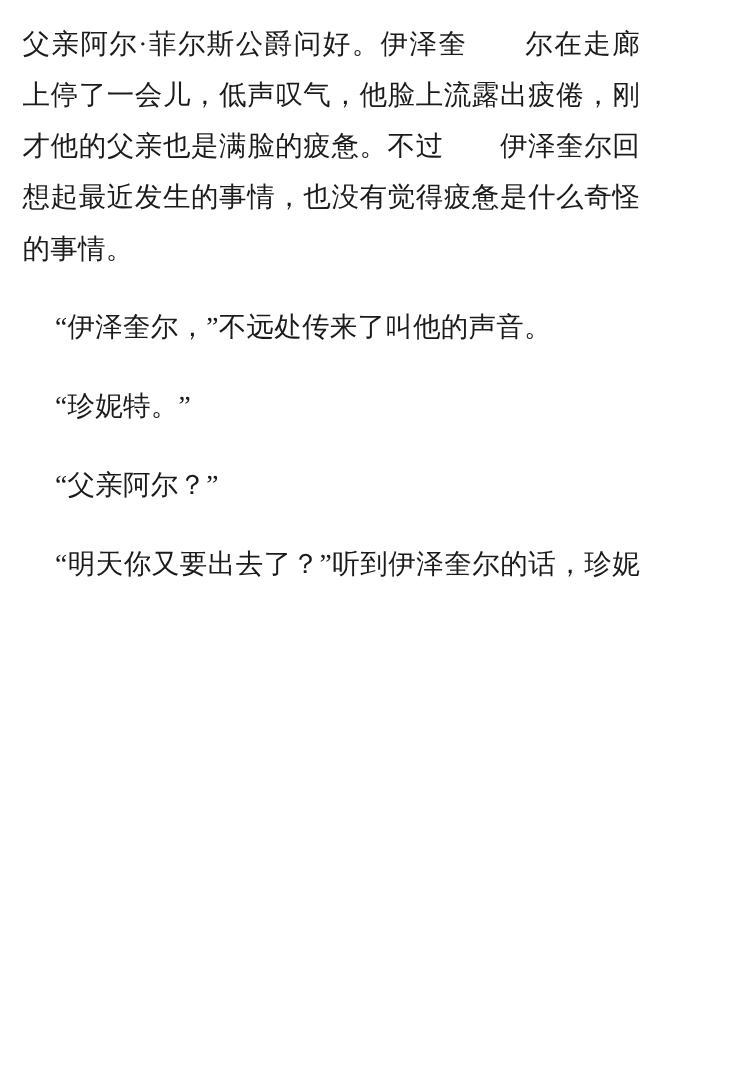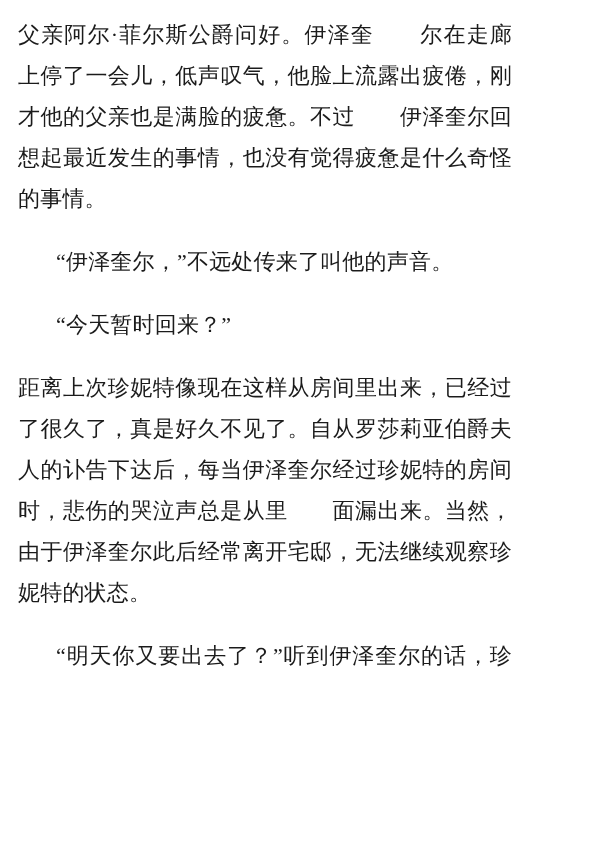--- a/index.html
+++ b/index.html
@@ -25,32 +25,31 @@
     font-size: 22px;
     line-height: 41px;
     color: #1b1b1b;
     text-align: justify;
     text-justify: inter-character;
     letter-spacing: 0.2px;
     word-break: break-all;
   }
   .para.indent {
     text-indent: 26px;
-    margin-left: 12px;
   }
   .para:last-child {
     margin-bottom: 0;
   }
   .clip-last {
     max-height: 48px;
     overflow: hidden;
   }
 </style>
 </head>
 <body>
 
 <div id="reader">
   <p class="para">父亲阿尔·菲尔斯公爵问好。伊泽奎　　尔在走廊上停了一会儿，低声叹气，他脸上流露出疲倦，刚才他的父亲也是满脸的疲惫。不过　　伊泽奎尔回想起最近发生的事情，也没有觉得疲惫是什么奇怪的事情。</p>
   <p class="para indent">“伊泽奎尔，”不远处传来了叫他的声音。</p>
-  <p class="para indent">“今天暂时回来？”</p>
-  <p class="para">距离上次珍妮特像现在这样从房间里出来，已经过了很久了，真是好久不见了。自从罗莎莉亚伯爵夫人的讣告下达后，每当伊泽奎尔经过珍妮特的房间时，悲伤的哭泣声总是从里　　面漏出来。当然，由于伊泽奎尔此后经常离开宅邸，无法继续观察珍妮特的状态。</p>
+  <p class="para indent">“珍妮特。”</p>
+  <p class="para indent">“父亲阿尔？”</p>
   <p class="para indent clip-last">“明天你又要出去了？”听到伊泽奎尔的话，珍妮特皱起眉，用一种面沉的平静语调询问道。</p>
 </div>
 
 </body></html>

